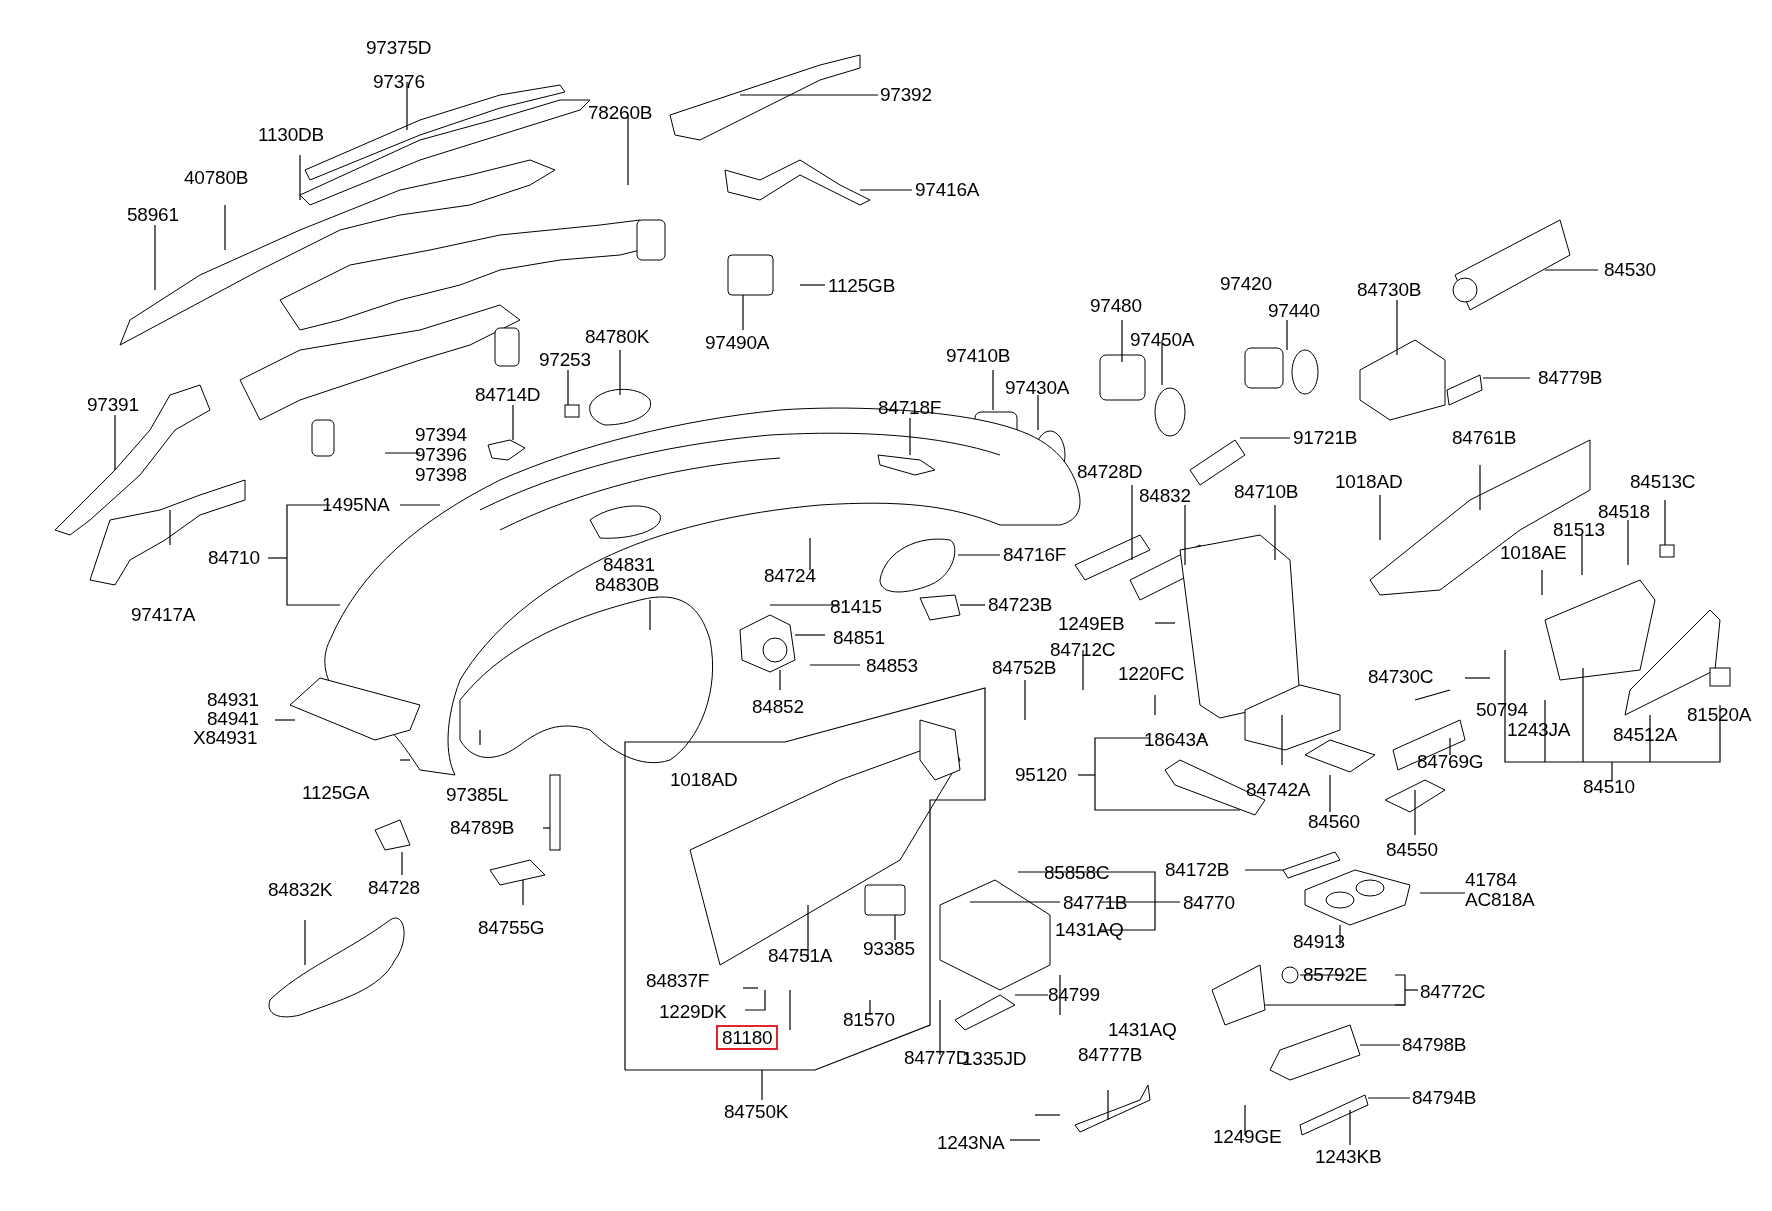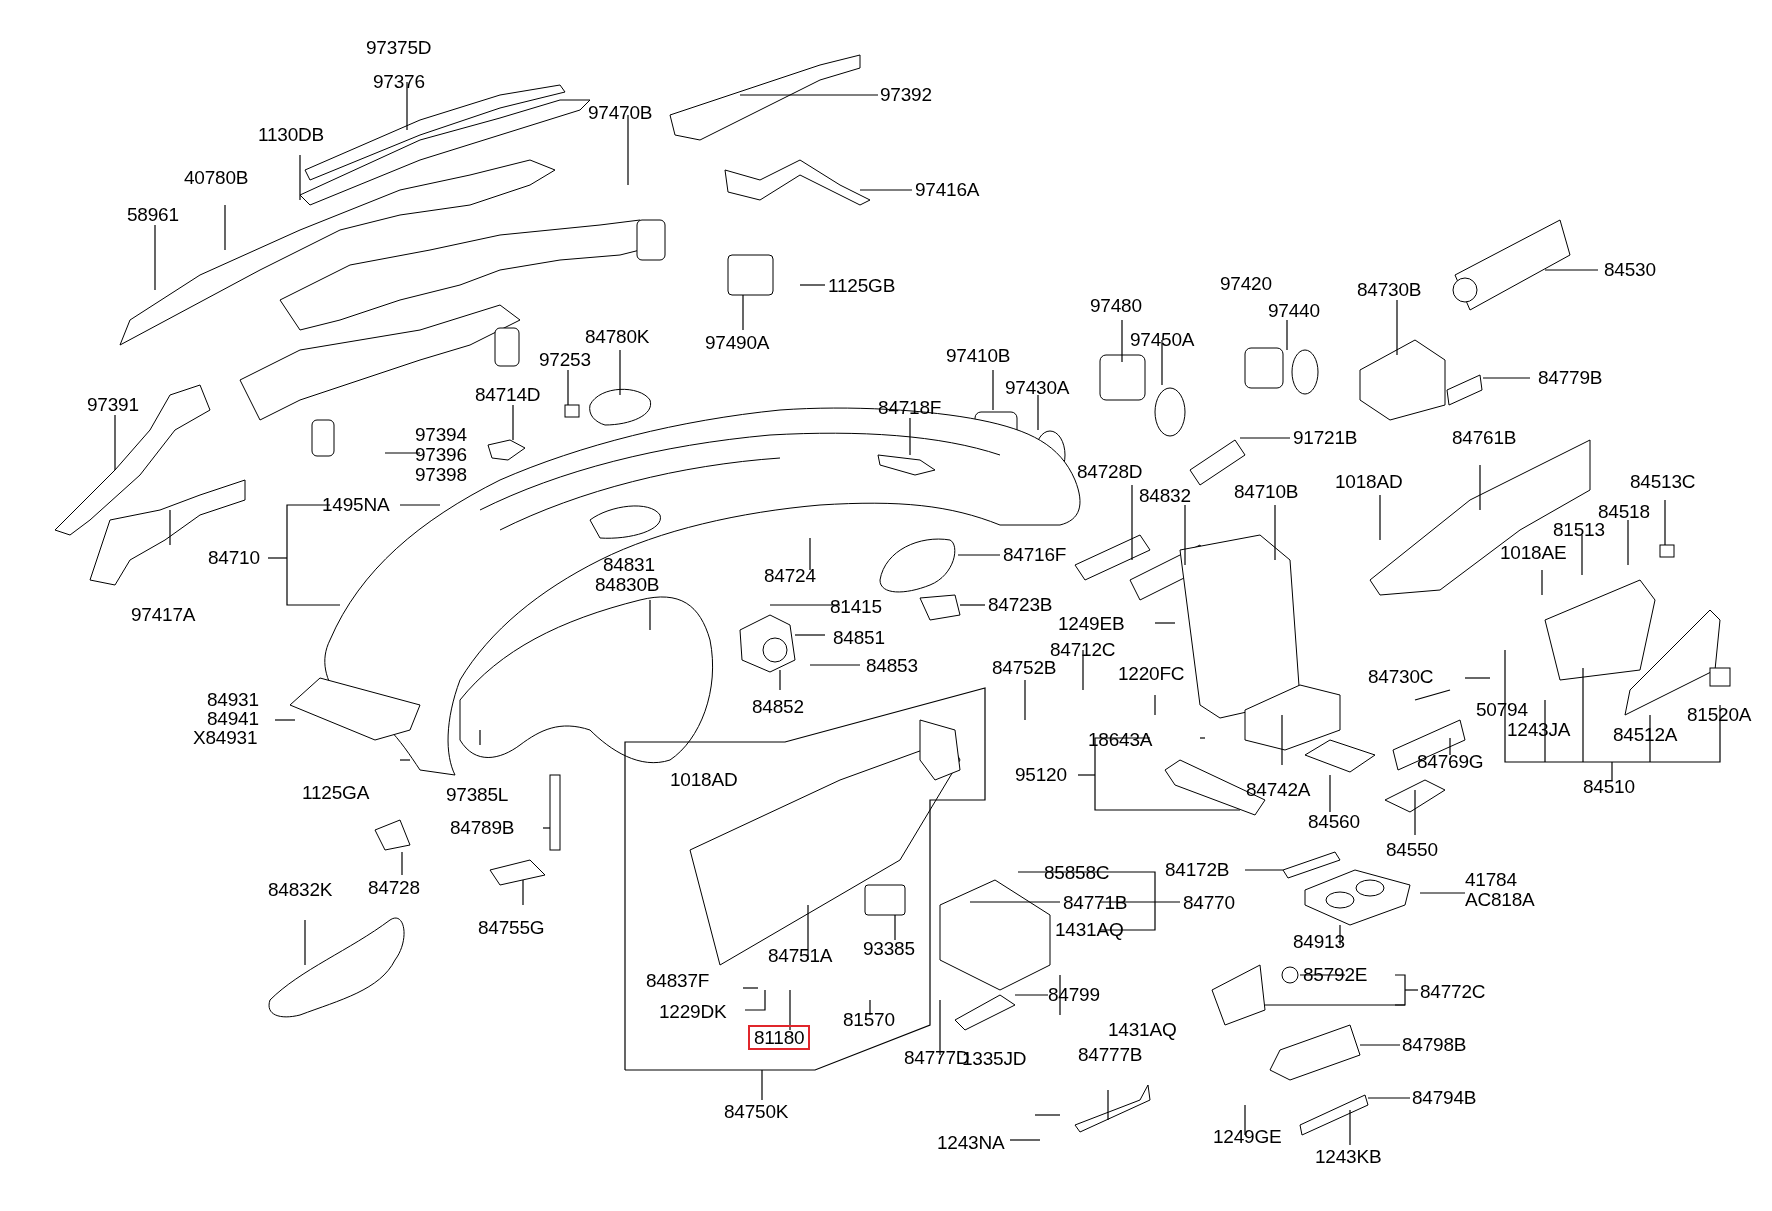--- a/index.html
+++ b/index.html
@@ -225,21 +225,21 @@
       <line class="ln" x1="1010" y1="1140" x2="1040" y2="1140"></line>
       <line class="ln" x1="1350" y1="1110" x2="1350" y2="1145"></line>
     </g>
   </svg>
 
   
   <span class="lbl" style="left:366px;top:38px">97375D</span>
   <span class="lbl" style="left:373px;top:72px">97376</span>
   <span class="lbl" style="left:880px;top:85px">97392</span>
   <span class="lbl" style="left:258px;top:125px">1130DB</span>
-  <span class="lbl" style="left:588px;top:103px">97470B</span>
+  <span class="lbl" style="left:588px;top:103px">78260B</span>
   <span class="lbl" style="left:184px;top:168px">40780B</span>
   <span class="lbl" style="left:915px;top:180px">97416A</span>
   <span class="lbl" style="left:127px;top:205px">58961</span>
   <span class="lbl" style="left:1604px;top:260px">84530</span>
   <span class="lbl" style="left:828px;top:276px">1125GB</span>
   <span class="lbl" style="left:1220px;top:274px">97420</span>
   <span class="lbl" style="left:1357px;top:280px">84730B</span>
   <span class="lbl" style="left:1090px;top:296px">97480</span>
   <span class="lbl" style="left:1268px;top:301px">97440</span>
   <span class="lbl" style="left:705px;top:333px">97490A</span>
@@ -280,21 +280,21 @@
   <span class="lbl" style="left:866px;top:656px">84853</span>
   <span class="lbl" style="left:992px;top:658px">84752B</span>
   <span class="lbl" style="left:1118px;top:664px">1220FC</span>
   <span class="lbl" style="left:1368px;top:667px">84730C</span>
   <span class="lbl" style="left:207px;top:690px">84931</span>
   <span class="lbl" style="left:207px;top:709px">84941</span>
   <span class="lbl" style="left:193px;top:728px">X84931</span>
   <span class="lbl" style="left:752px;top:697px">84852</span>
   <span class="lbl" style="left:1476px;top:700px">50794</span>
   <span class="lbl" style="left:1687px;top:705px">81520A</span>
-  <span class="lbl" style="left:1088px;top:730px">18643A</span>
+  <span class="lbl" style="left:1144px;top:730px">18643A</span>
   <span class="lbl" style="left:1507px;top:720px">1243JA</span>
   <span class="lbl" style="left:1613px;top:725px">84512A</span>
   <span class="lbl" style="left:1417px;top:752px">84769G</span>
   <span class="lbl" style="left:1015px;top:765px">95120</span>
   <span class="lbl" style="left:670px;top:770px">1018AD</span>
   <span class="lbl" style="left:302px;top:783px">1125GA</span>
   <span class="lbl" style="left:446px;top:785px">97385L</span>
   <span class="lbl" style="left:1246px;top:780px">84742A</span>
   <span class="lbl" style="left:1583px;top:777px">84510</span>
   <span class="lbl" style="left:450px;top:818px">84789B</span>
@@ -313,21 +313,21 @@
   <span class="lbl" style="left:1293px;top:932px">84913</span>
   <span class="lbl" style="left:768px;top:946px">84751A</span>
   <span class="lbl" style="left:863px;top:939px">93385</span>
   <span class="lbl" style="left:646px;top:971px">84837F</span>
   <span class="lbl" style="left:1303px;top:965px">85792E</span>
   <span class="lbl" style="left:1048px;top:985px">84799</span>
   <span class="lbl" style="left:1420px;top:982px">84772C</span>
   <span class="lbl" style="left:659px;top:1002px">1229DK</span>
   <span class="lbl" style="left:843px;top:1010px">81570</span>
   <span class="lbl" style="left:1108px;top:1020px">1431AQ</span>
-  <span class="lbl hl" style="left: 748px; top: 1025px; border-color: rgb(224, 38, 43);">81180</span>
+  <span class="lbl hl" style="left: 716px; top: 1025px; border-color: rgb(224, 38, 43);">81180</span>
   <span class="lbl" style="left:1402px;top:1035px">84798B</span>
   <span class="lbl" style="left:904px;top:1048px">84777D</span>
   <span class="lbl" style="left:1078px;top:1045px">84777B</span>
   <span class="lbl" style="left:1412px;top:1088px">84794B</span>
   <span class="lbl" style="left:724px;top:1102px">84750K</span>
   <span class="lbl" style="left:962px;top:1049px">1335JD</span>
   <span class="lbl" style="left:1213px;top:1127px">1249GE</span>
   <span class="lbl" style="left:937px;top:1133px">1243NA</span>
   <span class="lbl" style="left:1315px;top:1147px">1243KB</span>
 </div>

